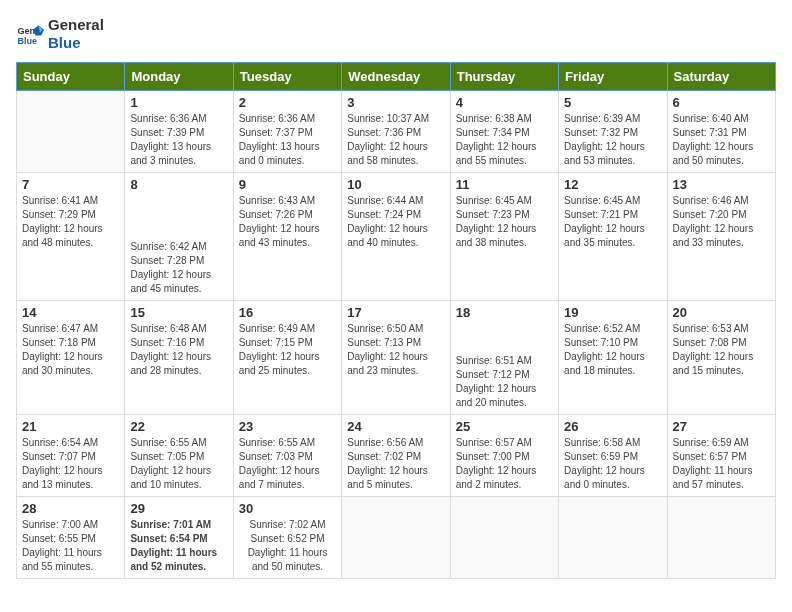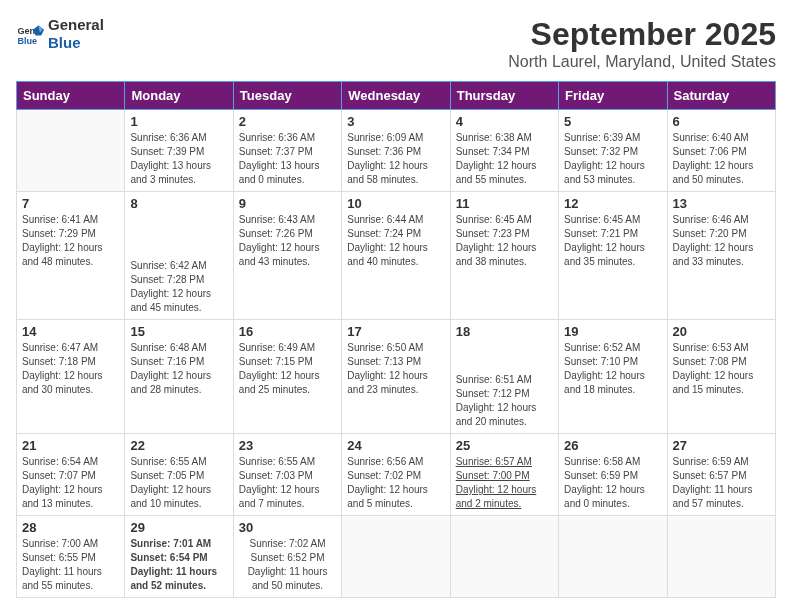--- a/index.html
+++ b/index.html
@@ -36,21 +36,21 @@
     .location-title {
       font-size: 16px;
       color: #555;
     }
     .calendar-table {
       width: 100%;
       border-collapse: collapse;
       border: 1px solid #ccc;
     }
     .calendar-table th {
-      background-color: #701a75;
+      background-color: #4d7c0f;
       color: #fff;
       text-align: left;
       padding: 6px 6px;
       font-size: 13px;
       font-weight: bold;
       border: 1px solid #5a9de0;
     }
     .calendar-table td {
       vertical-align: top;
       padding: 4px 5px;
@@ -86,24 +86,20 @@
       <text x="2" y="20" font-size="13" font-weight="bold" fill="#333">General</text>
       <text x="2" y="34" font-size="13" font-weight="bold" fill="#1a5fa8">Blue</text>
       <polygon points="32,8 40,14 36,22 28,22 24,14" fill="#1a5fa8"></polygon>
       <polygon points="36,10 42,16 38,20" fill="#5ab4e8" transform="translate(-4,-2)"></polygon>
     </svg>
     <div style="line-height:1.2">
       <div style="font-size:15px;font-weight:bold;color:#333;">General</div>
       <div style="font-size:15px;font-weight:bold;color:#1a5fa8;">Blue</div>
     </div>
   </div>
-  <div class="title-section">
-    <div class="month-title">September 2025</div>
-    <div class="location-title">North Laurel, Maryland, United States</div>
-  </div>
 </div>
 
 <table class="calendar-table">
   <thead>
     <tr>
       <th>Sunday</th>
       <th>Monday</th>
       <th>Tuesday</th>
       <th>Wednesday</th>
       <th>Thursday</th>
@@ -123,21 +119,21 @@
         </td>
         <td>
           <span class="day-number">2</span>
           <div class="day-info" style="white-space: pre-line;">Sunrise: 6:36 AM
 Sunset: 7:37 PM
 Daylight: 13 hours
 and 0 minutes.</div>
         </td>
         <td>
           <span class="day-number">3</span>
-          <div class="day-info" style="white-space: pre-line;">Sunrise: 6:09 AM
+          <div class="day-info" style="white-space: pre-line;">Sunrise: 10:37 AM
 Sunset: 7:36 PM
 Daylight: 12 hours
 and 58 minutes.</div>
         </td>
         <td>
           <span class="day-number">4</span>
           <div class="day-info" style="white-space: pre-line;">Sunrise: 6:38 AM
 Sunset: 7:34 PM
 Daylight: 12 hours
 and 55 minutes.</div>
@@ -145,21 +141,21 @@
         <td>
           <span class="day-number">5</span>
           <div class="day-info" style="white-space: pre-line;">Sunrise: 6:39 AM
 Sunset: 7:32 PM
 Daylight: 12 hours
 and 53 minutes.</div>
         </td>
         <td>
           <span class="day-number">6</span>
           <div class="day-info" style="white-space: pre-line;">Sunrise: 6:40 AM
-Sunset: 7:06 PM
+Sunset: 7:31 PM
 Daylight: 12 hours
 and 50 minutes.</div>
         </td>
       </tr>
       <tr>
         <td>
           <span class="day-number">7</span>
           <div class="day-info" style="white-space: pre-line;">Sunrise: 6:41 AM
 Sunset: 7:29 PM
 Daylight: 12 hours
@@ -283,21 +279,21 @@
         </td>
         <td>
           <span class="day-number">24</span>
           <div class="day-info" style="white-space: pre-line;">Sunrise: 6:56 AM
 Sunset: 7:02 PM
 Daylight: 12 hours
 and 5 minutes.</div>
         </td>
         <td>
           <span class="day-number">25</span>
-          <div class="day-info" style="white-space: pre-line; text-decoration: underline;">Sunrise: 6:57 AM
+          <div class="day-info" style="white-space: pre-line;">Sunrise: 6:57 AM
 Sunset: 7:00 PM
 Daylight: 12 hours
 and 2 minutes.</div>
         </td>
         <td>
           <span class="day-number">26</span>
           <div class="day-info" style="white-space: pre-line;">Sunrise: 6:58 AM
 Sunset: 6:59 PM
 Daylight: 12 hours
 and 0 minutes.</div>

